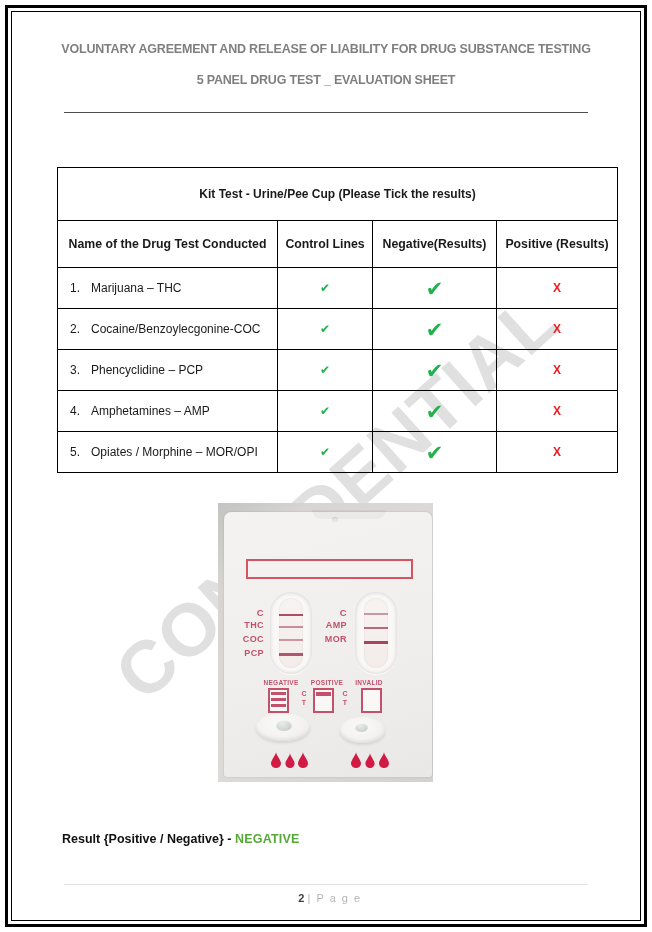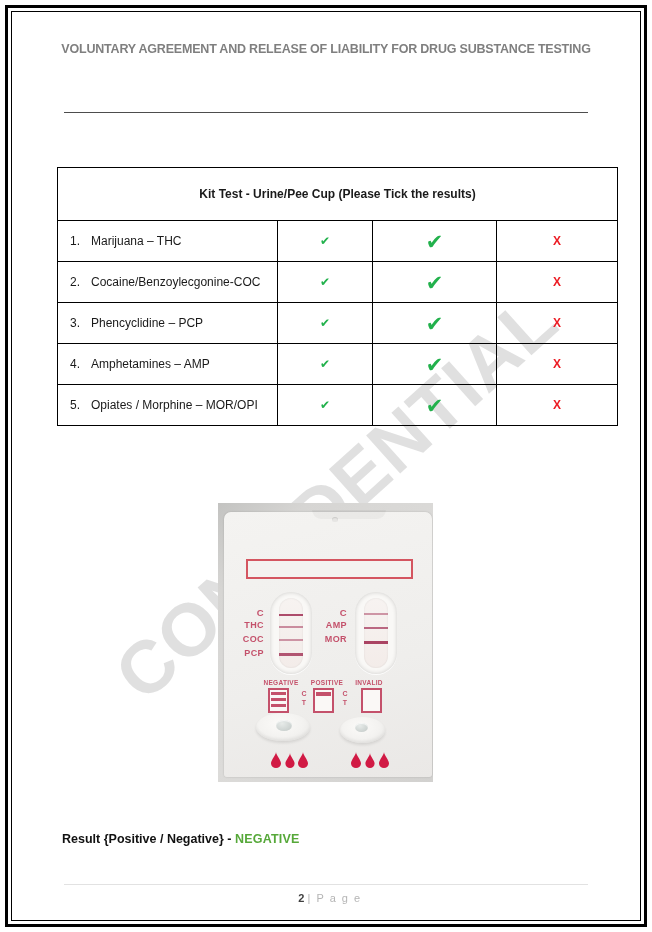--- a/index.html
+++ b/index.html
@@ -84,32 +84,39 @@
 <body>
 
 <div class="page">
   <div class="border-outer"></div>
   <div class="border-inner"></div>
 
   <div class="watermark">CONFIDENTIAL</div>
 
   <div class="content">
     <div class="title1">VOLUNTARY AGREEMENT AND RELEASE OF LIABILITY FOR DRUG SUBSTANCE TESTING</div>
+    <div class="title2">5 PANEL DRUG TEST _ EVALUATION SHEET</div>
     <div class="title-rule"></div>
 
     <table class="results">
       <colgroup>
         <col style="width:220px">
           <col style="width:95px">
           <col style="width:124px">
           <col style="width:121px">
       </colgroup>
       <tbody>
         <tr>
           <td class="kit-header" colspan="4">Kit Test - Urine/Pee Cup (Please Tick the results)</td>
+        </tr>
+        <tr class="colhead">
+          <td>Name of the Drug Test Conducted</td>
+          <td>Control Lines</td>
+          <td>Negative(Results)</td>
+          <td>Positive (Results)</td>
         </tr>
         <tr class="datarow">
           <td class="name-cell"><span class="row-num">1.</span><span>Marijuana – THC</span></td>
           <td class="check-cell">✔</td>
           <td class="check-cell sm">✔</td>
           <td class="x-cell">X</td>
         </tr>
         <tr class="datarow">
           <td class="name-cell"><span class="row-num">2.</span><span>Cocaine/Benzoylecgonine-COC</span></td>
           <td class="check-cell">✔</td>

